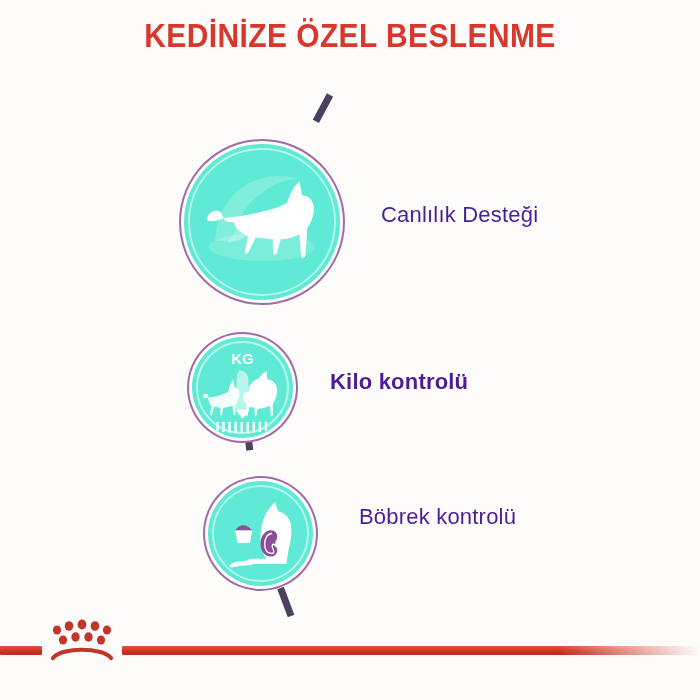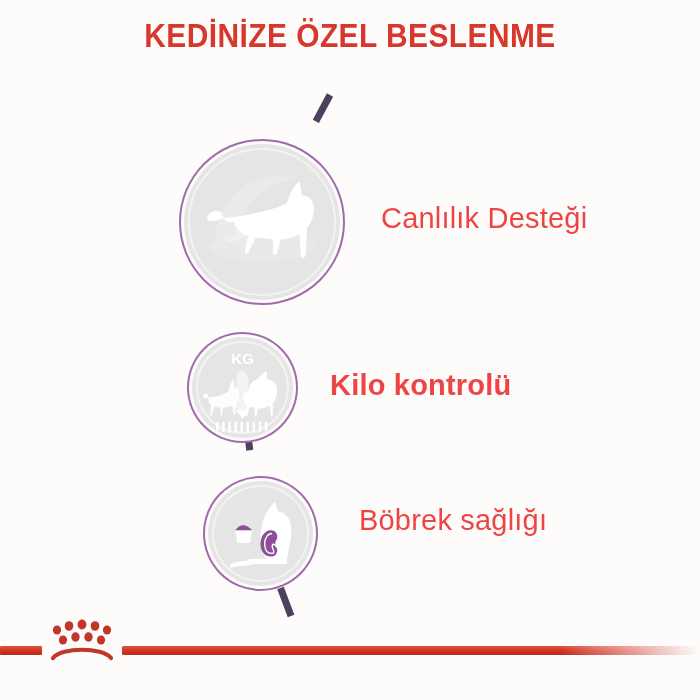--- a/index.html
+++ b/index.html
@@ -26,37 +26,37 @@
     transform-origin:center top;
     white-space:nowrap;
     text-shadow:0 1px 0 rgba(255,255,255,.6);
   }
 
   
   .feature{position:absolute;}
   .badge{
     position:absolute;
     border-radius:50%;
-    background:#e5e5e5;
+    background:#5eead4;
     box-shadow:0 0 0 3px #fdfcfb, 0 0 0 5px #a06bab;
   }
   .badge .ring{
     position:absolute;inset:4px;
     border-radius:50%;
     border:2px solid rgba(255,255,255,.55);
     box-sizing:border-box;
   }
   .badge svg{position:absolute;inset:0;width:100%;height:100%;display:block;}
 
   .flabel{
     position:absolute;
-    color:#ef4444;
+    color:#4c1d95;
     font-family:"Liberation Sans",sans-serif;
     font-weight:400;
-    font-size:29px;
+    font-size:22px;
     letter-spacing:0.2px;
     white-space:nowrap;
     line-height:1;
   }
 
   
   #connector{position:absolute;left:0;top:0;width:700px;height:700px;pointer-events:none;}
 
   
   .rule-left{
@@ -162,21 +162,21 @@
         <path d="M26 47 C 30 41, 36 40, 42 47 Z" fill="#8e4f99"></path>
 
         <path d="M60 47 C 54 47, 50 53, 50 60 C 50 67, 54 72, 60 72
                  C 64 72, 66 69, 66 65 C 66 62, 64 61, 64 59
                  C 64 57, 66 56, 66 53 C 66 50, 64 47, 60 47 Z" fill="#8e4f99"></path>
         <path d="M61 50 C 57 50, 54 54, 54 60 C 54 66, 57 69, 61 69
                  C 63 69, 63 67, 62 65 C 61 63, 61 61, 62 60" fill="none" stroke="#ffffff" stroke-width="1.3"></path>
         <path d="M62 60 C 65 61, 67 64, 68 68" fill="none" stroke="#ffffff" stroke-width="1.6"></path>
       </svg>
     </div>
-    <div class="flabel" style="left:359px;top:506px;">Böbrek sağlığı</div>
+    <div class="flabel" style="left:359px;top:506px;">Böbrek kontrolü</div>
   </div>
 
   <div class="rule-left"></div>
   <div class="rule-right"></div>
 
   <svg class="crown" viewBox="0 0 72 48">
     <g fill="#c0372a">
 
       <ellipse cx="11" cy="13" rx="4.1" ry="4.6"></ellipse>
       <ellipse cx="23" cy="9" rx="4.3" ry="4.8"></ellipse>

